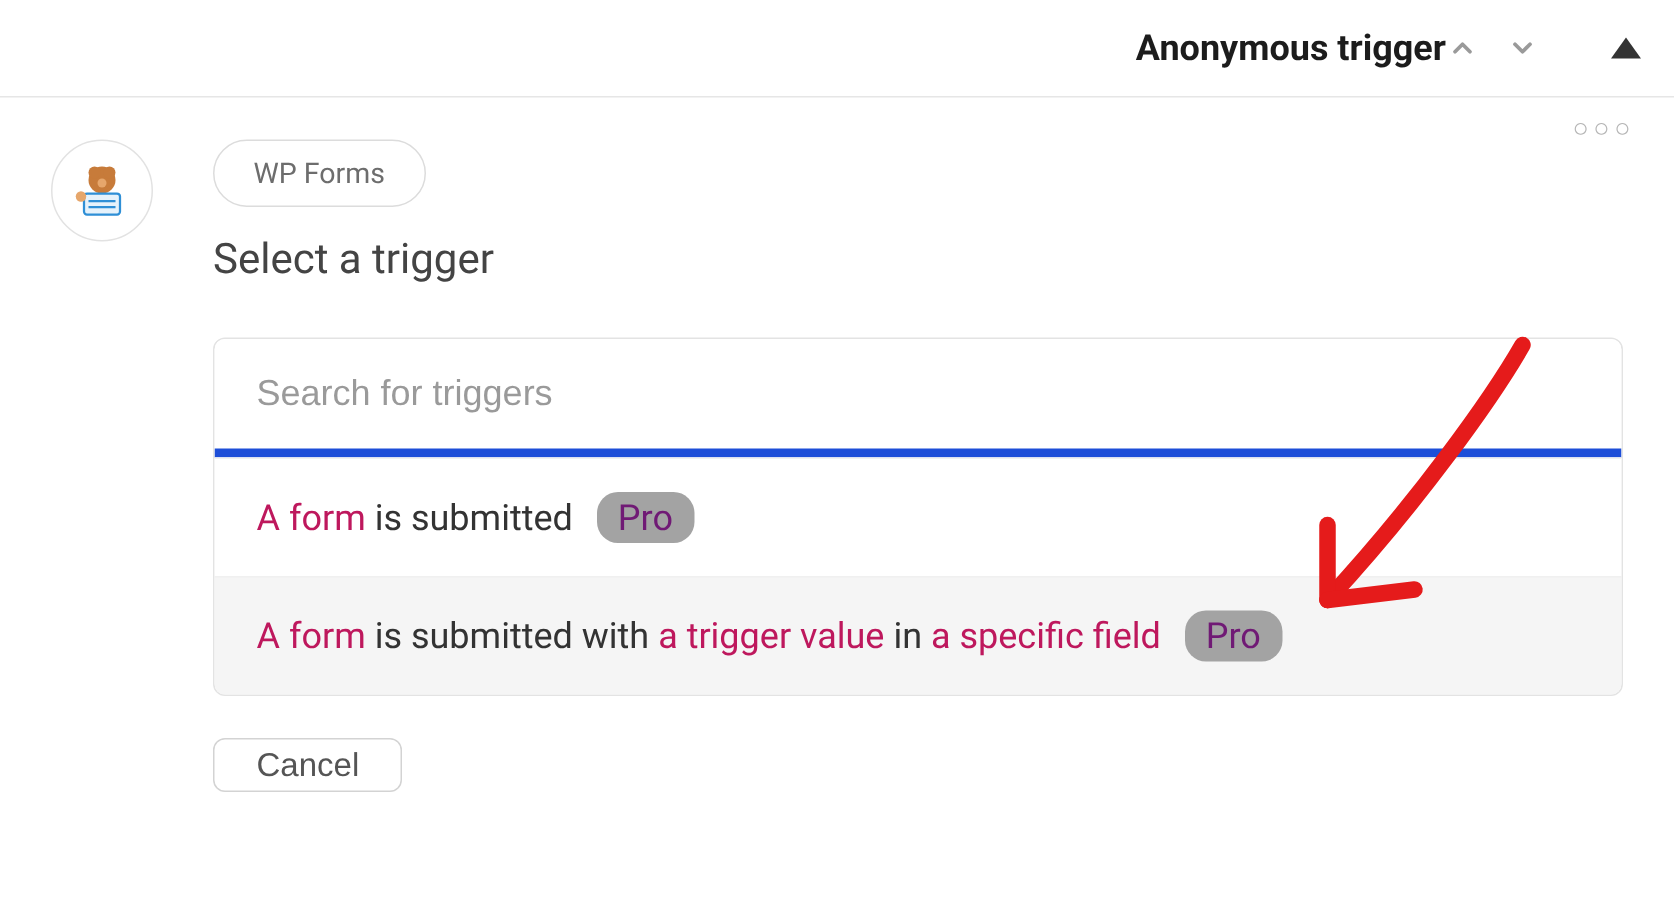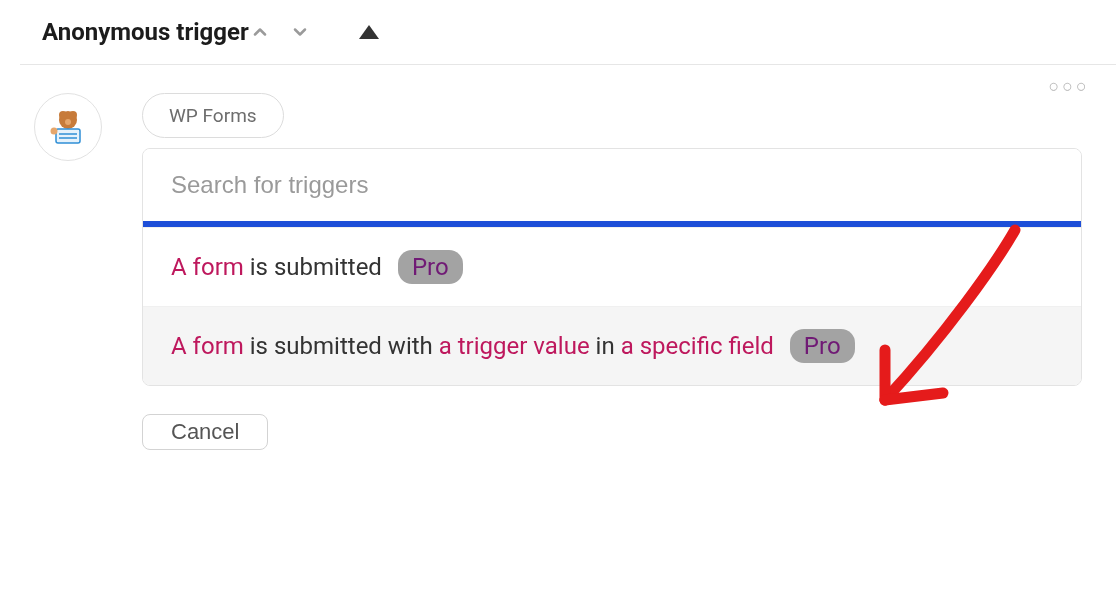--- a/index.html
+++ b/index.html
@@ -7,24 +7,23 @@
       font-family: -apple-system, BlinkMacSystemFont, "Segoe UI", Roboto, Helvetica, Arial, sans-serif;
       width: 1116px;
       height: 600px;
       background: #fff;
       color: #222;
       position: relative;
     }
     .header {
       display: flex;
       align-items: center;
-      justify-content: flex-start;
+      justify-content: flex-end;
       padding: 18px 22px 18px 22px;
       border-bottom: 1px solid #e6e6e6;
-      margin-left: 20px;
     }
     .header-title {
       font-size: 24px;
       font-weight: 700;
       color: #1c1c1c;
     }
     .header-controls {
       display: flex;
       align-items: center;
       gap: 18px;
@@ -187,20 +186,21 @@
       <circle cx="20" cy="15" r="3" fill="#e6a66b"></circle>
       <rect x="8" y="22" width="24" height="14" rx="2" fill="#e6f2fb" stroke="#2f8fd6" stroke-width="1.5"></rect>
       <line x1="11" y1="27" x2="29" y2="27" stroke="#2f8fd6" stroke-width="1.5"></line>
       <line x1="11" y1="31" x2="29" y2="31" stroke="#2f8fd6" stroke-width="1.5"></line>
       <circle cx="6" cy="24" r="3.5" fill="#e6a66b"></circle>
     </svg>
   </div>
 
   <div class="main">
     <div class="chip">WP Forms</div>
+    <div class="subtitle">Select a trigger</div>
 
     <div class="dropdown">
       <div class="search-row">
         <input type="text" placeholder="Search for triggers" style="">
       </div>
       <div id="options-container">
           <div class="option">
             <span><span class="token">A form</span><span class="plain"> is submitted</span></span>
             <span class="pro-badge">Pro</span>
           </div>

